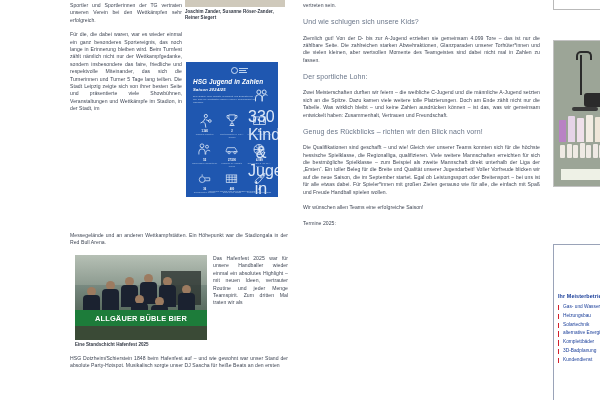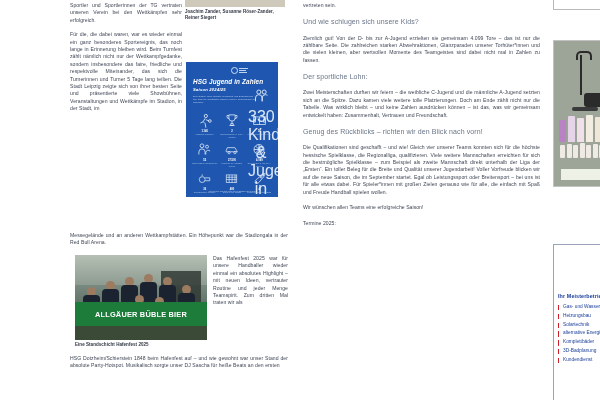--- a/index.html
+++ b/index.html
@@ -108,21 +108,21 @@
     background:linear-gradient(180deg,#9aa79e 0%,#7e8f86 30%,#5d6f63 62%,#47563f 100%);
   }
   .photo-hafen .wall{
     position:absolute;left:0;right:0;top:0;height:30px;
     background:linear-gradient(180deg,#b6c0b5,#8d9b90);
   }
   .photo-hafen .dark{
     position:absolute;right:6px;top:16px;width:40px;height:34px;background:#2c3330;opacity:.8;
   }
   .photo-hafen .banner{
-    position:absolute;left:0;right:0;bottom:14px;height:24px;background:#1d7c3a;
+    position:absolute;left:0;right:0;bottom:14px;height:16px;background:#1d7c3a;
     display:flex;align-items:center;justify-content:center;
   }
   .photo-hafen .banner span{
     font-size:7.4px;font-weight:bold;color:#ffffff;letter-spacing:.2px;
     font-family:"Liberation Sans",sans-serif;white-space:nowrap;
   }
   .photo-hafen .below{position:absolute;left:0;right:0;bottom:0;height:14px;background:#3a4a36;}
   .hp{position:absolute;width:17px;}
   .hp .head2{width:9px;height:9px;border-radius:50%;background:#9c7b60;margin:0 auto;}
   .hp .body2{width:17px;height:22px;background:#1b2230;border-radius:4px 4px 0 0;margin-top:-1px;}

